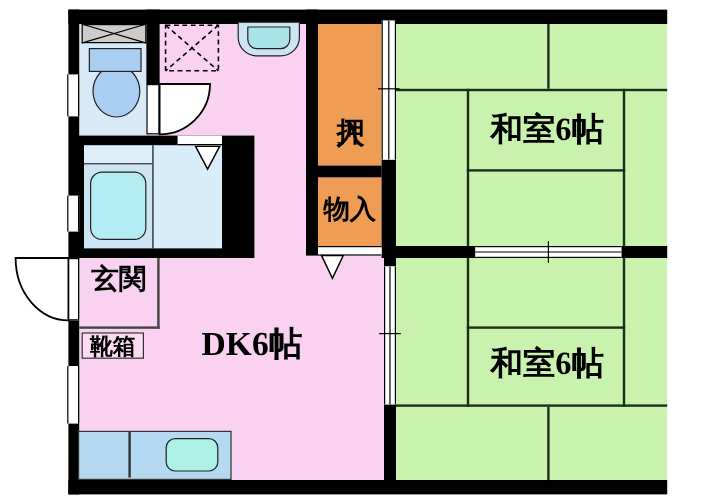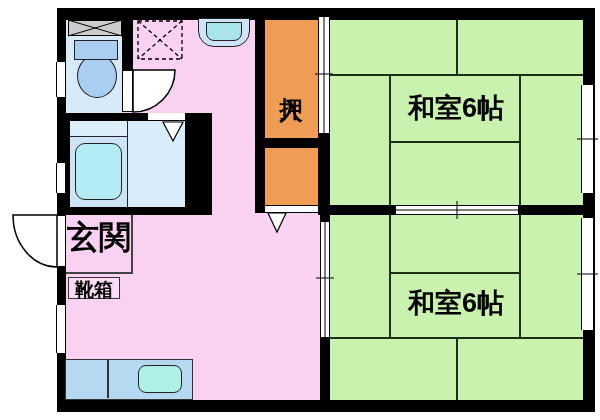--- a/index.html
+++ b/index.html
@@ -1,17 +1,17 @@
 <!DOCTYPE html>
 <html><head>
 <meta charset="utf-8">
 <style>
   html,body{margin:0;padding:0;background:#fff;}
-  #canvas{position:relative;width:600px;height:420px;background:#ffffff;overflow:hidden;
-          font-family:Liberation Sans, sans-serif;}
+  #canvas{position:relative;width:556px;height:420px;background:#ffffff;overflow:hidden;
+          font-family:Liberation Serif, serif;}
   .abs{position:absolute;box-sizing:border-box;}
   .wall{background:#000;}
   .tatline{background:#1d2f18;}
   .win{background:#fff;border-left:1px solid #000;border-right:1px solid #000;}
   .winh{background:#fff;border-top:1px solid #000;border-bottom:1px solid #000;}
   .label{color:#000;text-align:center;font-weight:600;line-height:1.05;}
   svg{position:absolute;left:0;top:0;pointer-events:none;}
 </style>
 </head>
 <body>
@@ -111,17 +111,19 @@
 
     <line x1="315" y1="74" x2="333" y2="74" stroke="#000" stroke-width="1"></line>
     <line x1="316" y1="278" x2="334" y2="278" stroke="#000" stroke-width="1"></line>
     <line x1="457" y1="201" x2="457" y2="219" stroke="#000" stroke-width="1"></line>
     <line x1="577" y1="139" x2="598" y2="139" stroke="#000" stroke-width="1"></line>
     <line x1="577" y1="274" x2="598" y2="274" stroke="#000" stroke-width="1"></line>
   </svg>
 
   <div class="abs label" style="left:356px;top:94px;width:200px;height:30px;font-size:27px;">和室6帖</div>
   <div class="abs label" style="left:356px;top:289px;width:200px;height:30px;font-size:27px;">和室6帖</div>
-  <div class="abs label" style="left:64px;top:221px;width:70px;height:32px;font-size:32px;">玄関</div>
+  <div class="abs label" style="left:130px;top:273px;width:160px;height:34px;font-size:28px;">DK6帖</div>
+  <div class="abs label" style="left:64px;top:221px;width:70px;height:32px;font-size:23px;">玄関</div>
   <div class="abs label" style="left:68px;top:280px;width:52px;height:18px;font-size:19px;font-weight:600;">靴箱</div>
   <div class="abs label" style="left:265px;top:40px;width:53px;height:80px;font-size:23px;writing-mode:vertical-rl;display:flex;align-items:center;justify-content:center;">押入</div>
+  <div class="abs label" style="left:265px;top:163px;width:53px;height:28px;font-size:22px;">物入</div>
 
 </div>
 
 </body></html>

